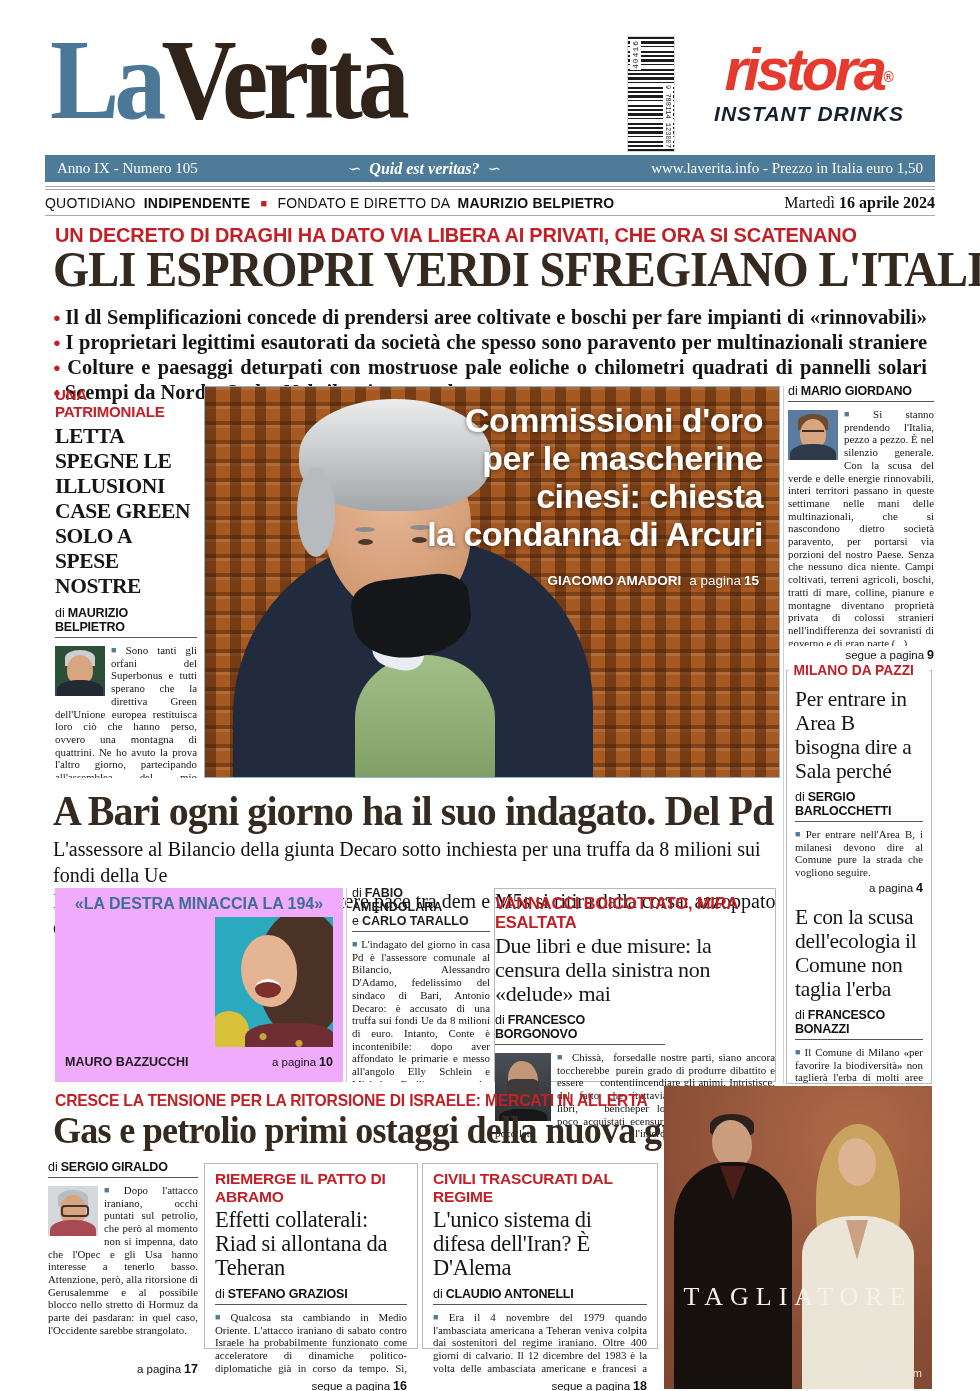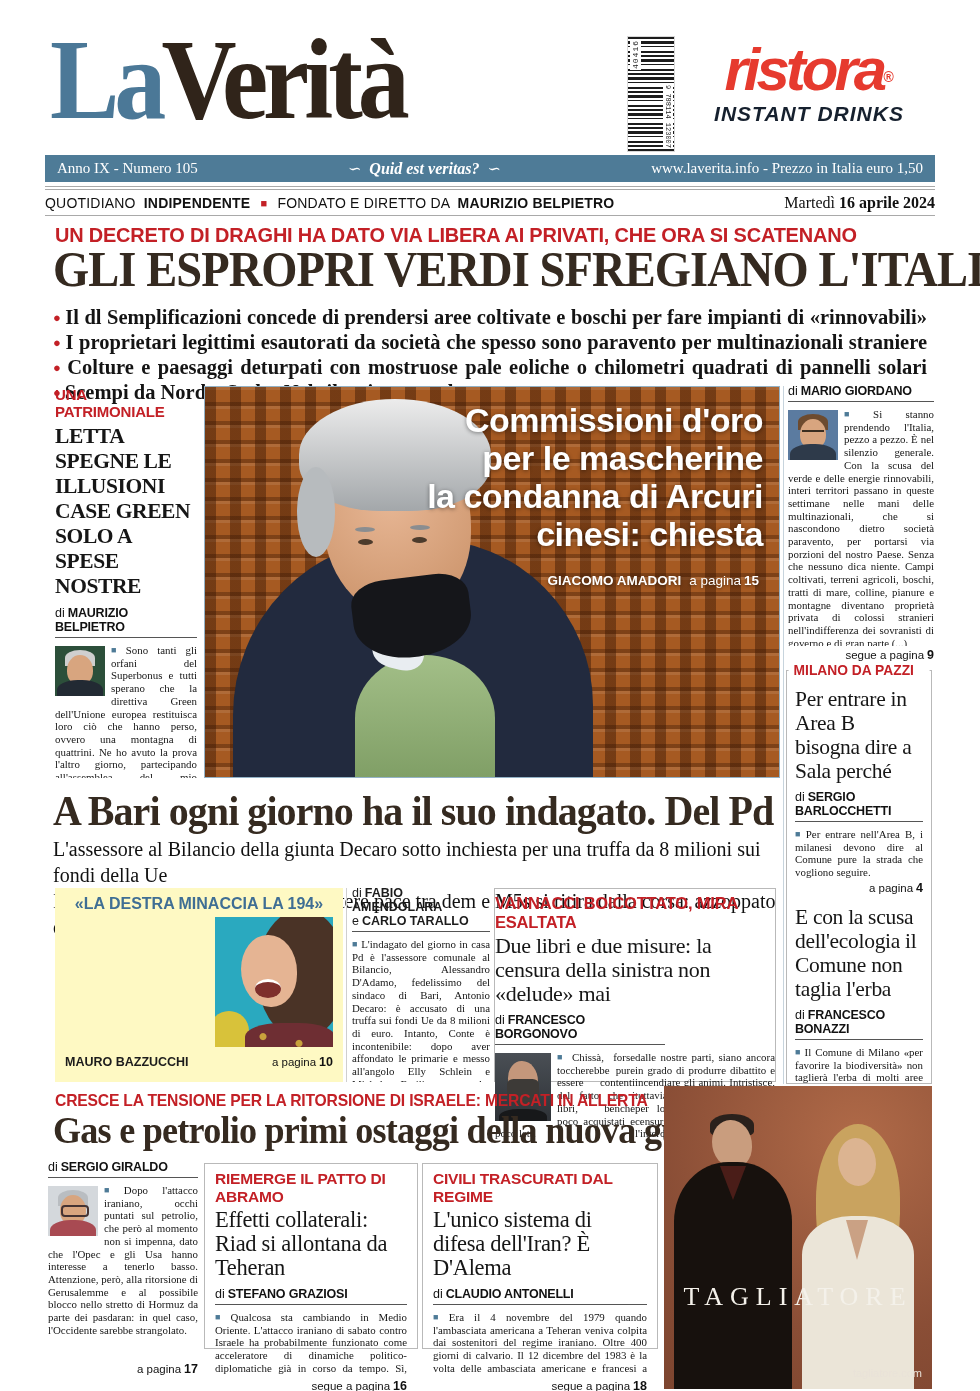--- a/index.html
+++ b/index.html
@@ -99,21 +99,21 @@
   .vline{border-left:1px solid #c7d4dd;width:0;}
   
   .milano-box{left:786px;top:670px;width:146px;height:414px;border:1px solid #b9b9b9;padding:2px 8px 0;box-sizing:border-box;}
   .milano-title{position:absolute;top:-10px;left:50%;transform:translateX(-50%);background:#fff;
      font-family:"Liberation Sans",sans-serif;font-weight:bold;color:#c32026;font-size:15px;white-space:nowrap;padding:0 5px;}
   .mb-head{font-size:21.5px;line-height:24px;color:#161616;margin-top:14px;letter-spacing:-.3px;}
   
   .bari-head{left:53px;top:786px;font-weight:bold;color:#352a20;font-size:43px;letter-spacing:-1px;}
   .bari-deck{left:53px;top:836px;width:724px;font-size:20px;line-height:26px;color:#111;}
   
-  .schlein-box{left:55px;top:888px;width:288px;height:194px;background:#fef9c3;padding:7px 10px;box-sizing:border-box;}
+  .schlein-box{left:55px;top:888px;width:288px;height:194px;background:#f0abfc;padding:7px 10px;box-sizing:border-box;}
   .sch-kicker{text-align:center;font-family:"Liberation Sans",sans-serif;font-weight:bold;color:#3f6e94;font-size:16px;}
   .sch-row{display:flex;margin-top:4px;}
   .sch-head{font-family:"Liberation Sans",sans-serif;font-size:21px;line-height:24.5px;color:#1d1d1d;width:150px;}
   .sch-photo{width:118px;height:130px;margin-left:auto;position:relative;overflow:hidden;background:#2aa9bf;}
   .sc-hair{position:absolute;right:-14px;top:-8px;width:90px;height:130px;background:#4a3326;border-radius:50%;}
   .sc-face{position:absolute;left:26px;top:18px;width:56px;height:72px;background:#e5b493;border-radius:48% 52% 46% 54%;}
   .sc-mouth{position:absolute;left:40px;top:62px;width:26px;height:16px;background:#7e2f2c;border-radius:50%;border-top:3px solid #fff;}
   .sc-top{position:absolute;left:30px;bottom:-10px;width:90px;height:34px;background:#6e2e33;border-radius:40% 40% 0 0;
       background-image:radial-gradient(circle at 20% 40%,#c8a23c 3px,transparent 4px),radial-gradient(circle at 60% 60%,#c8a23c 3px,transparent 4px);}
   .sc-arm{position:absolute;left:-6px;bottom:-4px;width:40px;height:40px;background:#d8c23a;border-radius:50% 50% 0 0;}
@@ -231,22 +231,22 @@
     <div class="arc-hair"></div>
     <div class="arc-hair2"></div>
     <div class="arc-brow" style="left:150px;top:140px;"></div>
     <div class="arc-brow" style="left:205px;top:138px;"></div>
     <div class="arc-eye" style="left:153px;top:152px;"></div>
     <div class="arc-eye" style="left:207px;top:150px;"></div>
     <div class="arc-mask"></div>
     <div class="arcuri-head">
       <div>Commissioni d'oro</div>
       <div>per le mascherine</div>
+      <div>cinesi: chiesta</div>
       <div>la condanna di Arcuri</div>
-      <div>cinesi: chiesta</div>
     </div>
     <div class="arcuri-by"><b>GIACOMO AMADORI</b><span class="ap">a pagina</span><b>15</b></div>
   </div>
 
   <div class="abs vline" style="left:783px;top:386px;height:698px;"></div>
 
   <div class="abs col-right">
     <div class="byline" style="margin-top:0;"><span>di</span><b>MARIO GIORDANO</b></div>
     <div class="body" style="height:238px;">
       <span class="thumb t-giordano">

